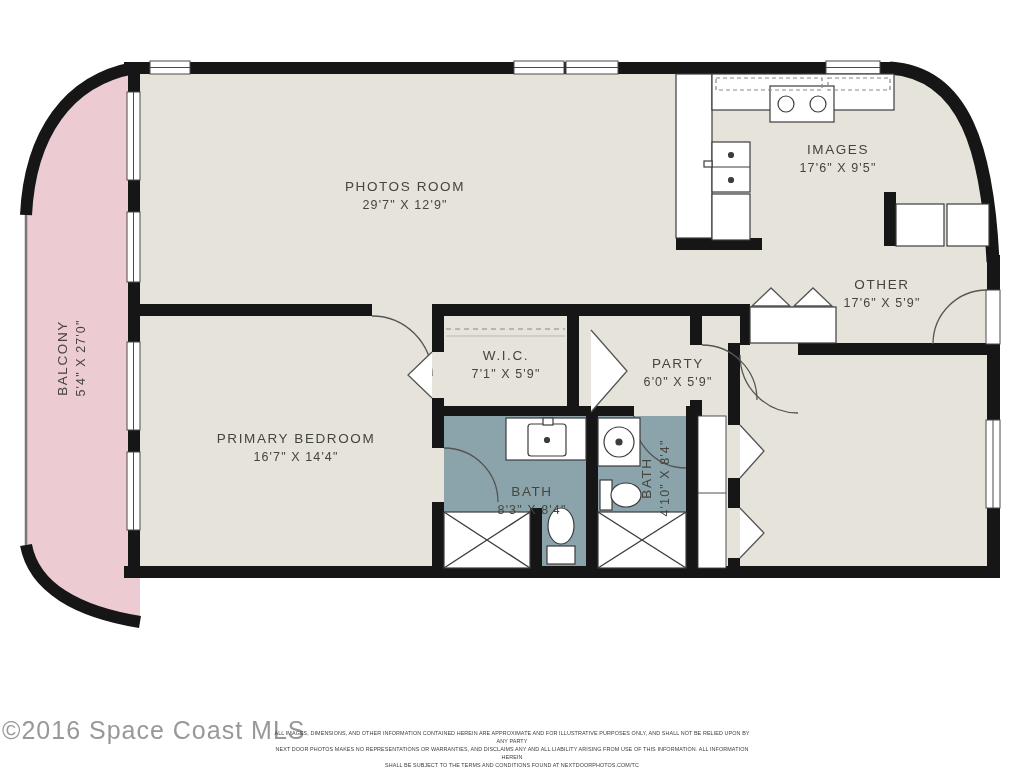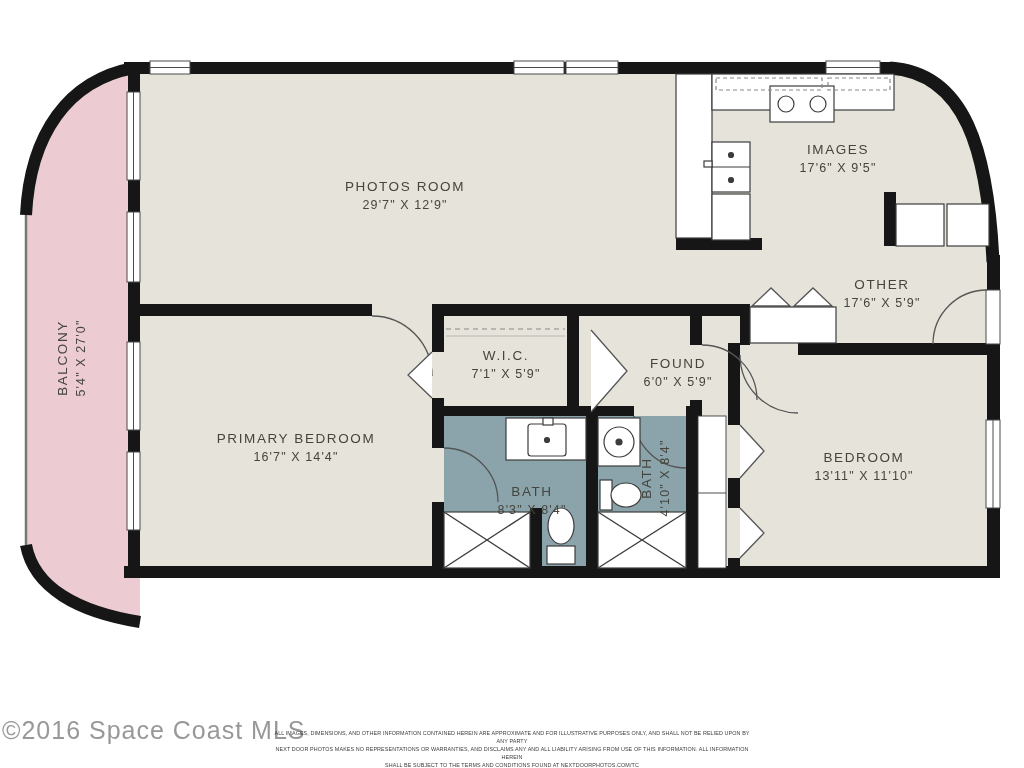--- a/index.html
+++ b/index.html
@@ -162,38 +162,34 @@
 </div>
 <div class="room-label" style="left:882px;top:293px">
   <div class="rname">OTHER</div>
   <div class="rdims">17'6" X 5'9"</div>
 </div>
 <div class="room-label" style="left:506px;top:364px">
   <div class="rname">W.I.C.</div>
   <div class="rdims">7'1" X 5'9"</div>
 </div>
 <div class="room-label" style="left:678px;top:372px">
-  <div class="rname">FOUND</div>
+  <div class="rname">PARTY</div>
   <div class="rdims">6'0" X 5'9"</div>
 </div>
 <div class="room-label" style="left:296px;top:447px">
   <div class="rname">PRIMARY BEDROOM</div>
   <div class="rdims">16'7" X 14'4"</div>
 </div>
 <div class="room-label" style="left:532px;top:500px">
   <div class="rname">BATH</div>
   <div class="rdims">8'3" X 8'4"</div>
 </div>
 <div class="room-label rot" style="left:655px;top:478px">
   <div class="rname">BATH</div>
   <div class="rdims">4'10" X 8'4"</div>
-</div>
-<div class="room-label" style="left:864px;top:466px">
-  <div class="rname">BEDROOM</div>
-  <div class="rdims">13'11" X 11'10"</div>
 </div>
 <div class="room-label rot" style="left:71px;top:358px">
   <div class="rname">BALCONY</div>
   <div class="rdims">5'4" X 27'0"</div>
 </div>
 
 <div id="copyright">©2016 Space Coast MLS</div>
 <div id="disclaimer">
   <div>ALL IMAGES, DIMENSIONS, AND OTHER INFORMATION CONTAINED HEREIN ARE APPROXIMATE AND FOR ILLUSTRATIVE PURPOSES ONLY, AND SHALL NOT BE RELIED UPON BY ANY PARTY</div>
   <div>NEXT DOOR PHOTOS MAKES NO REPRESENTATIONS OR WARRANTIES, AND DISCLAIMS ANY AND ALL LIABILITY ARISING FROM USE OF THIS INFORMATION. ALL INFORMATION HEREIN</div>

